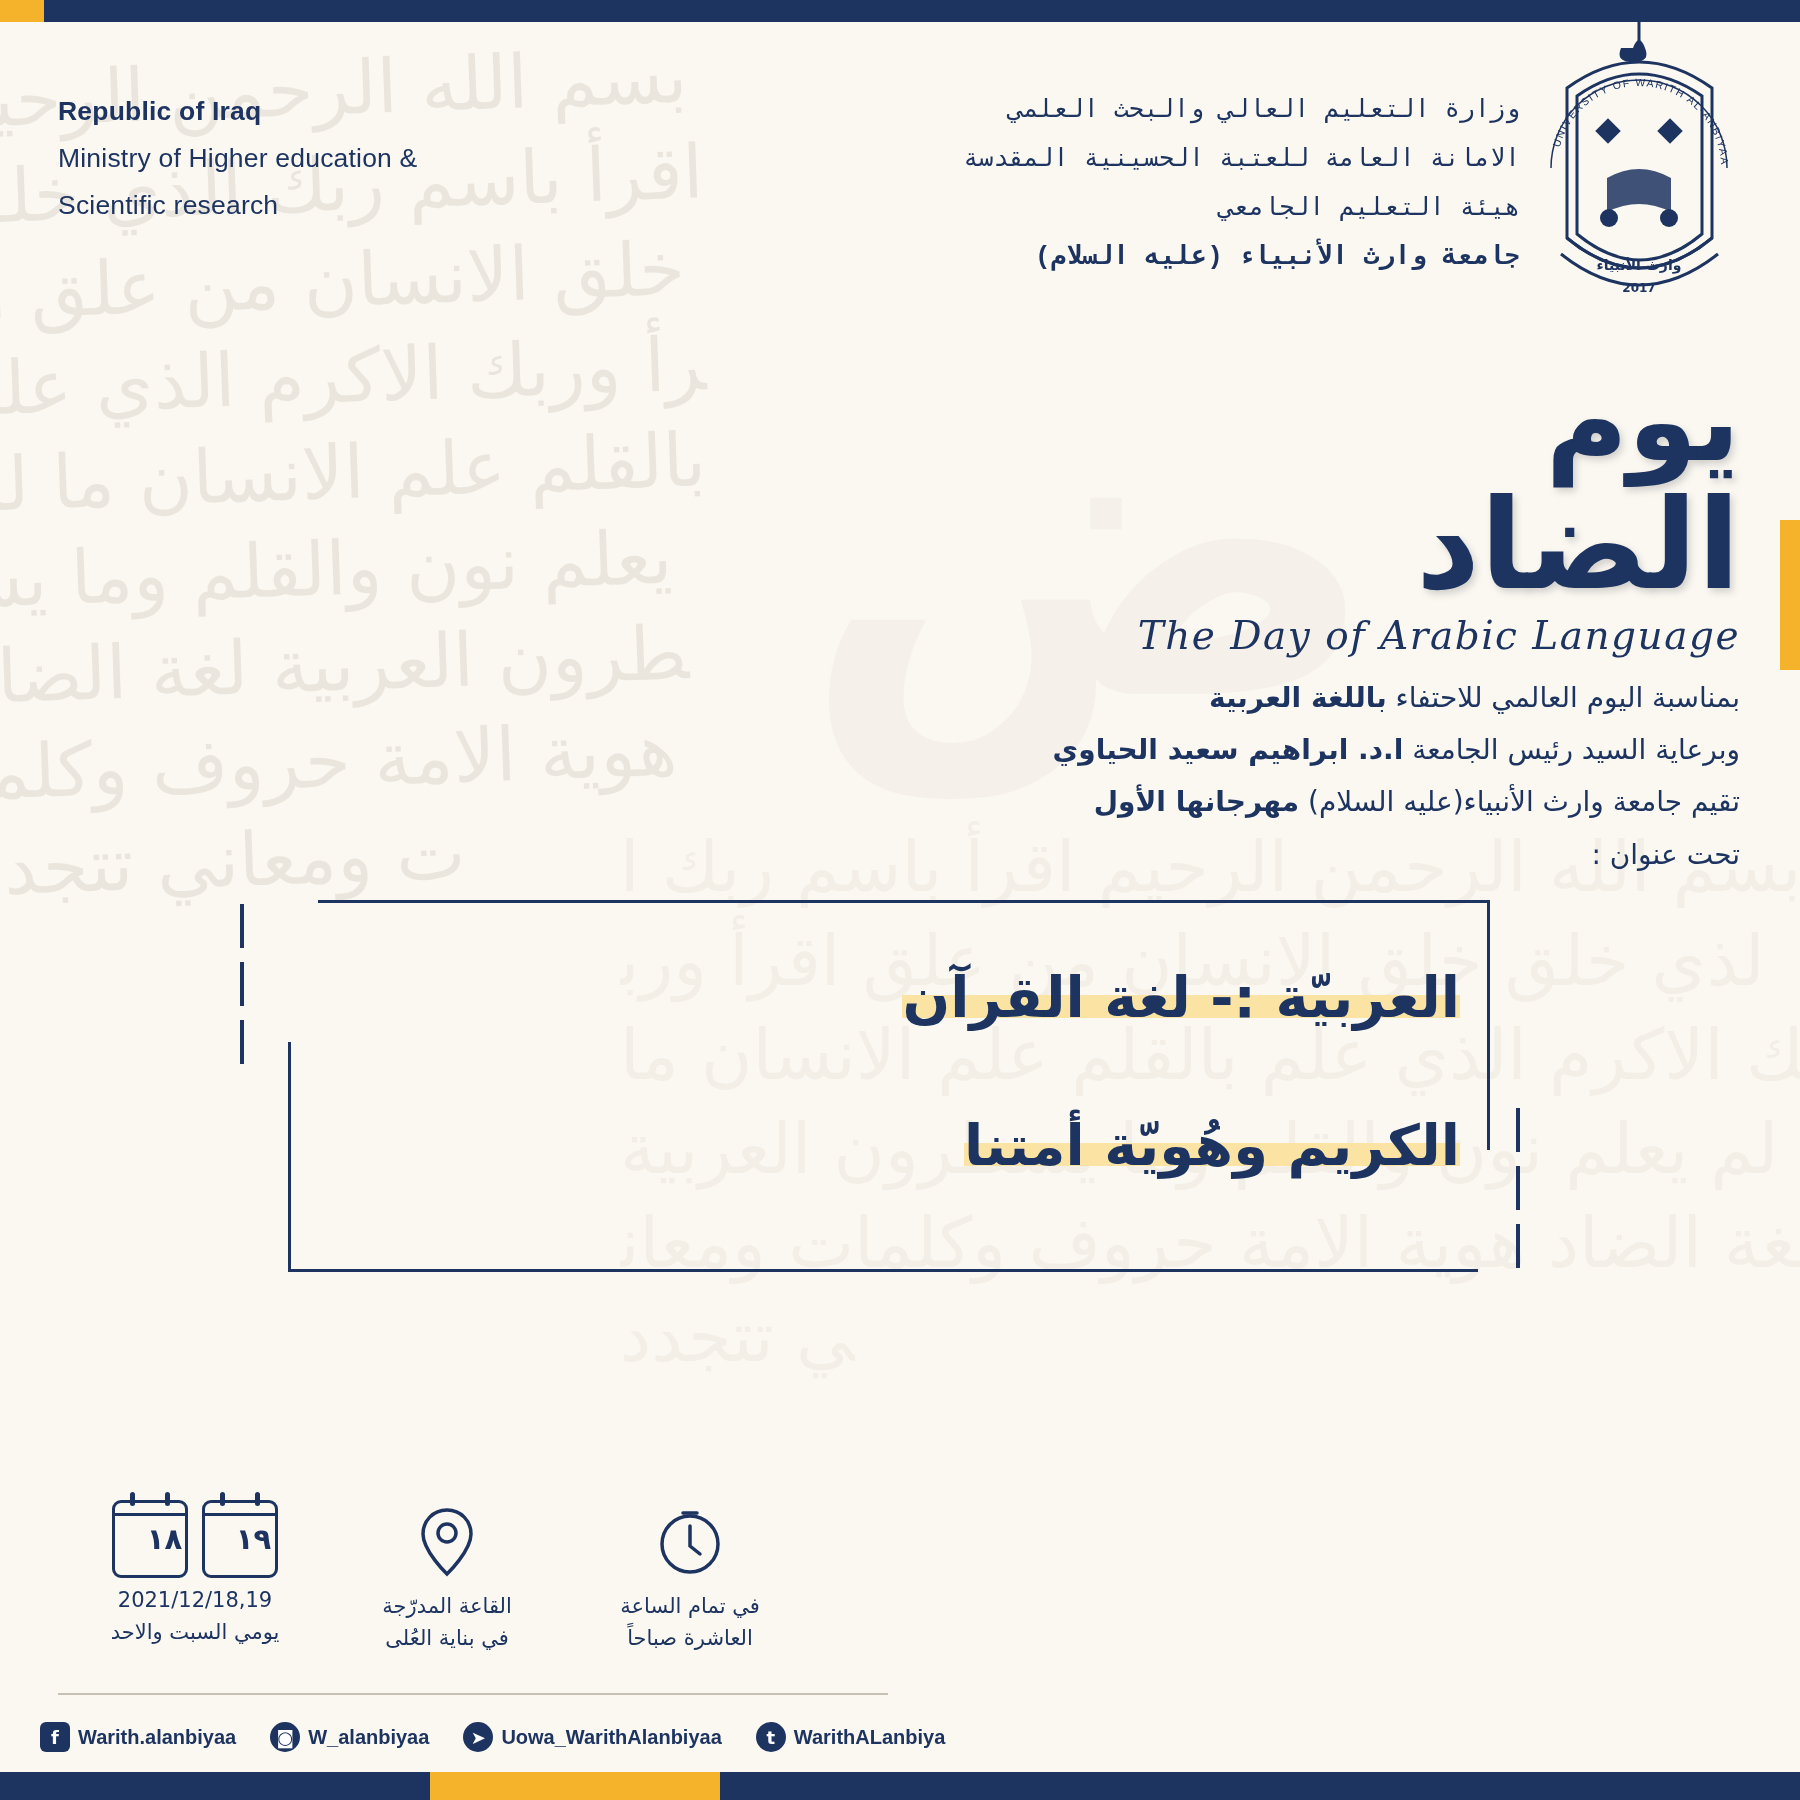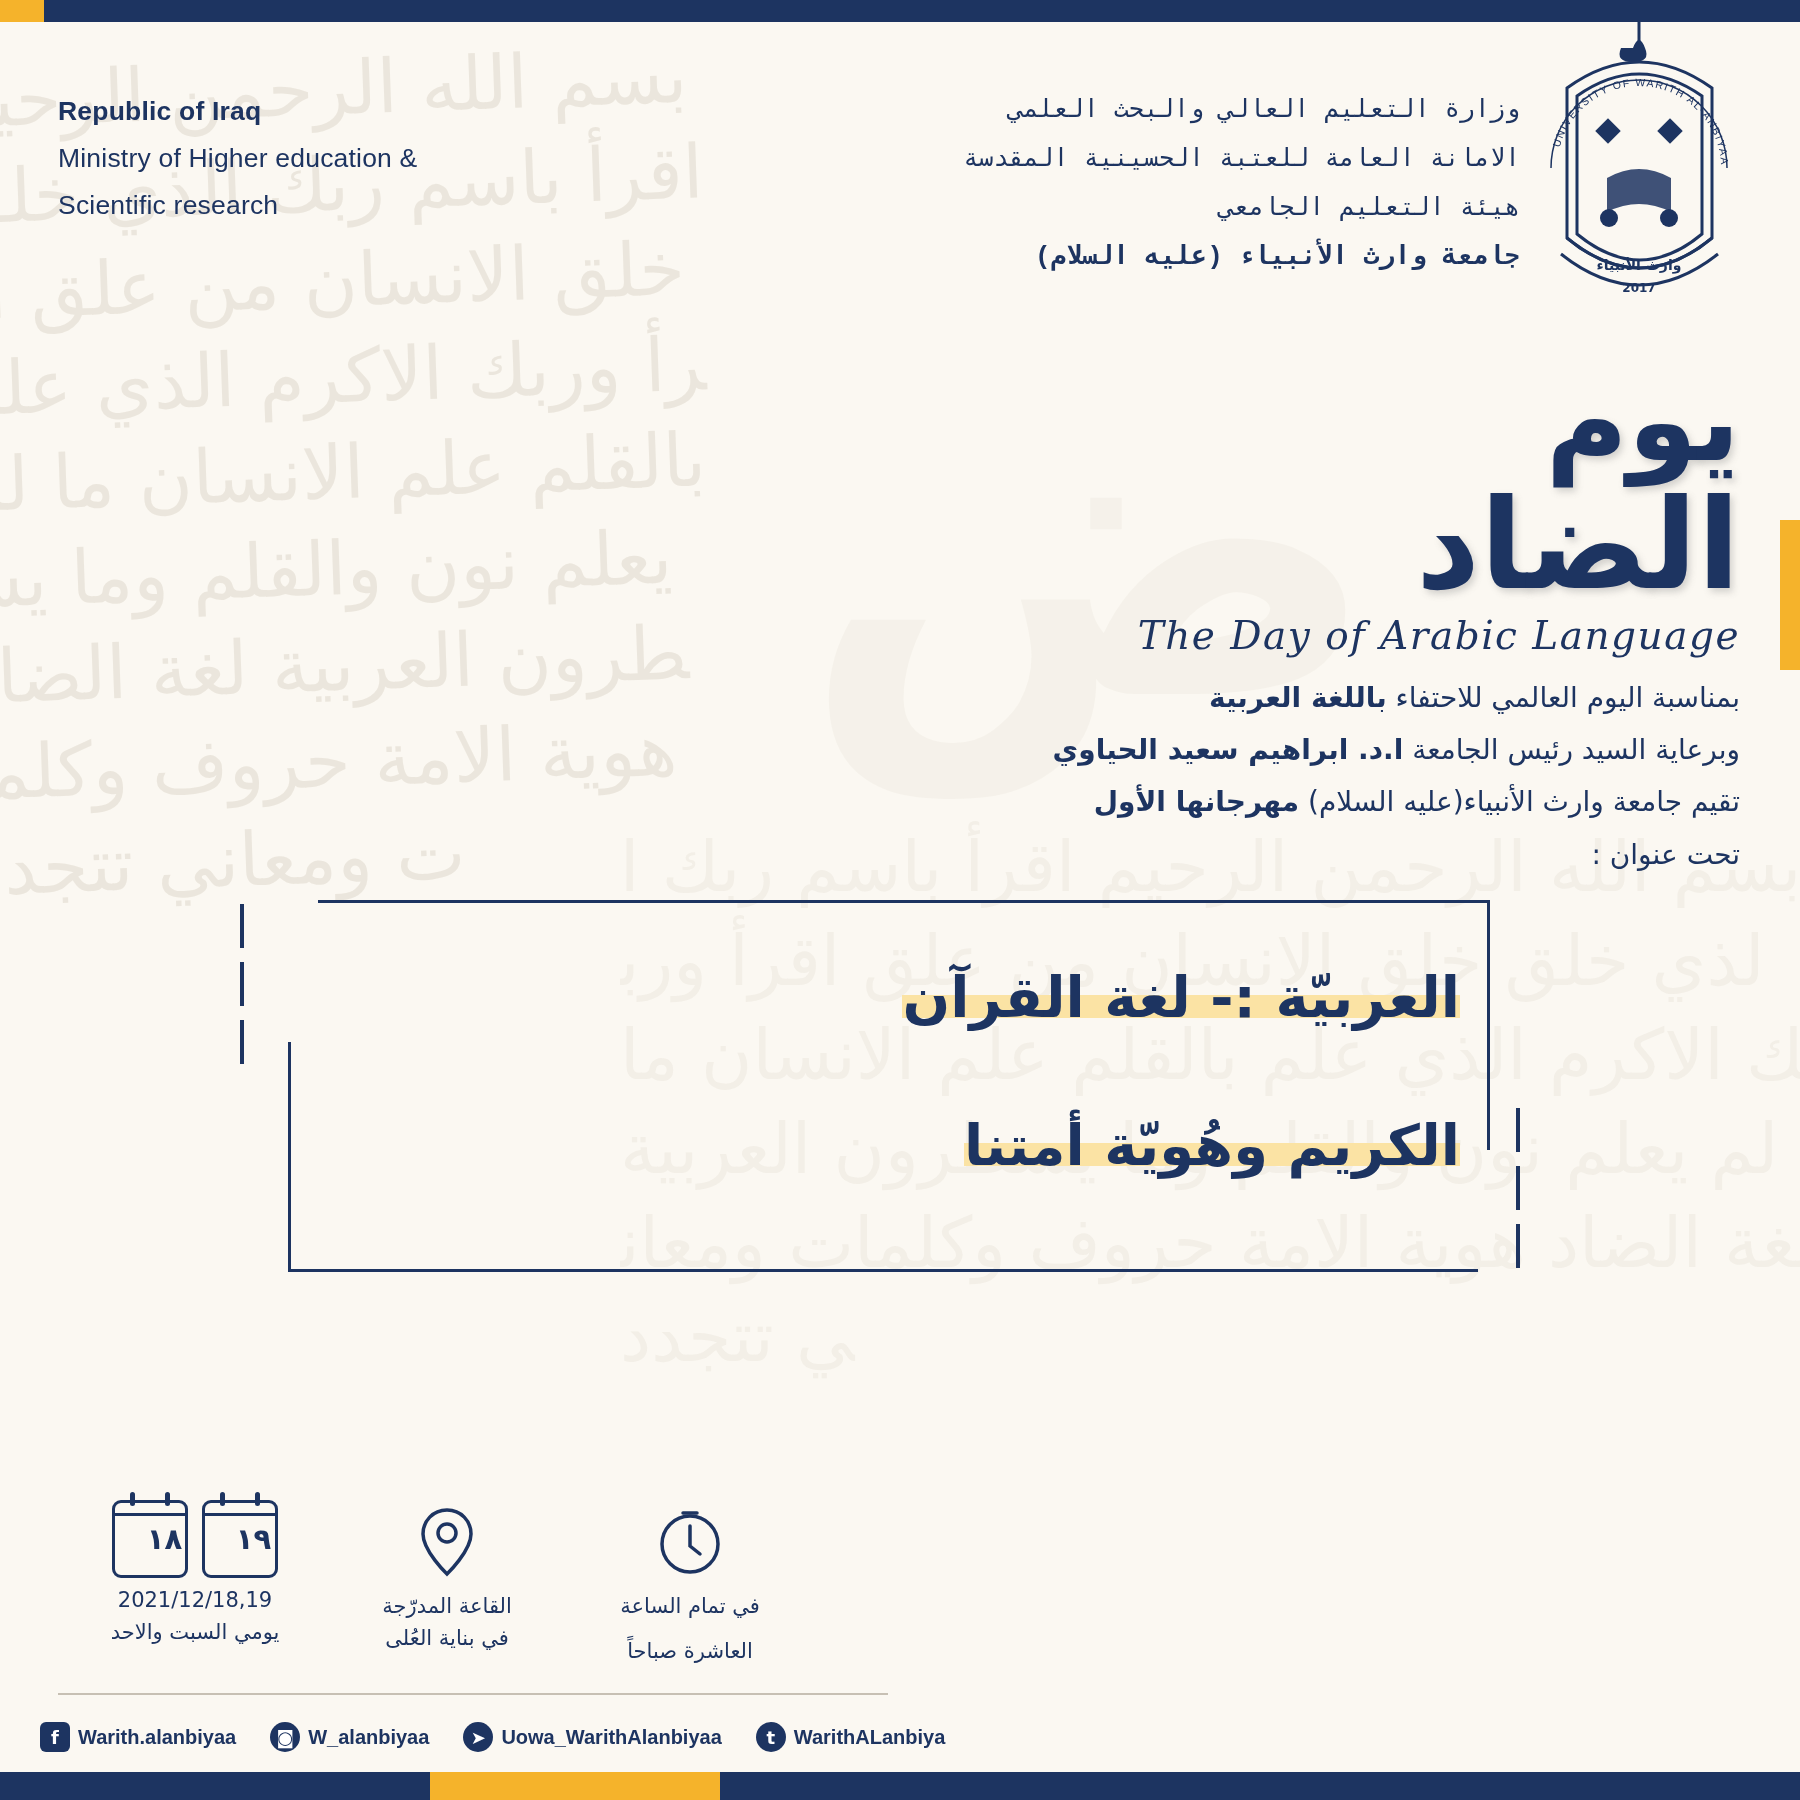--- a/index.html
+++ b/index.html
@@ -482,21 +482,21 @@
 
     <div class="info-item info-time">
       <span>
         <svg width="70" height="74" viewBox="0 0 70 74" aria-hidden="true">
           <circle cx="35" cy="38" r="28" fill="none" stroke="#1d3461" stroke-width="3.5"></circle>
           <path d="M35 20 L35 40 L45 48" fill="none" stroke="#1d3461" stroke-width="3.5" stroke-linecap="round"></path>
           <path d="M28 7 L42 7" stroke="#1d3461" stroke-width="3.5" stroke-linecap="round"></path>
         </svg>
       </span>
       <div class="txt">في تمام الساعة</div>
-      <div class="txt" style="margin-top:13px">العاشرة صباحاً</div>
+      <div class="txt" style="margin-top:0">العاشرة صباحاً</div>
     </div>
   </div>
 
   <div class="footer-sep"></div>
 
   <div class="social">
     <div class="soc">
       <span class="sicon">f</span>
       <span class="lbl">Warith.alanbiyaa</span>
     </div>

